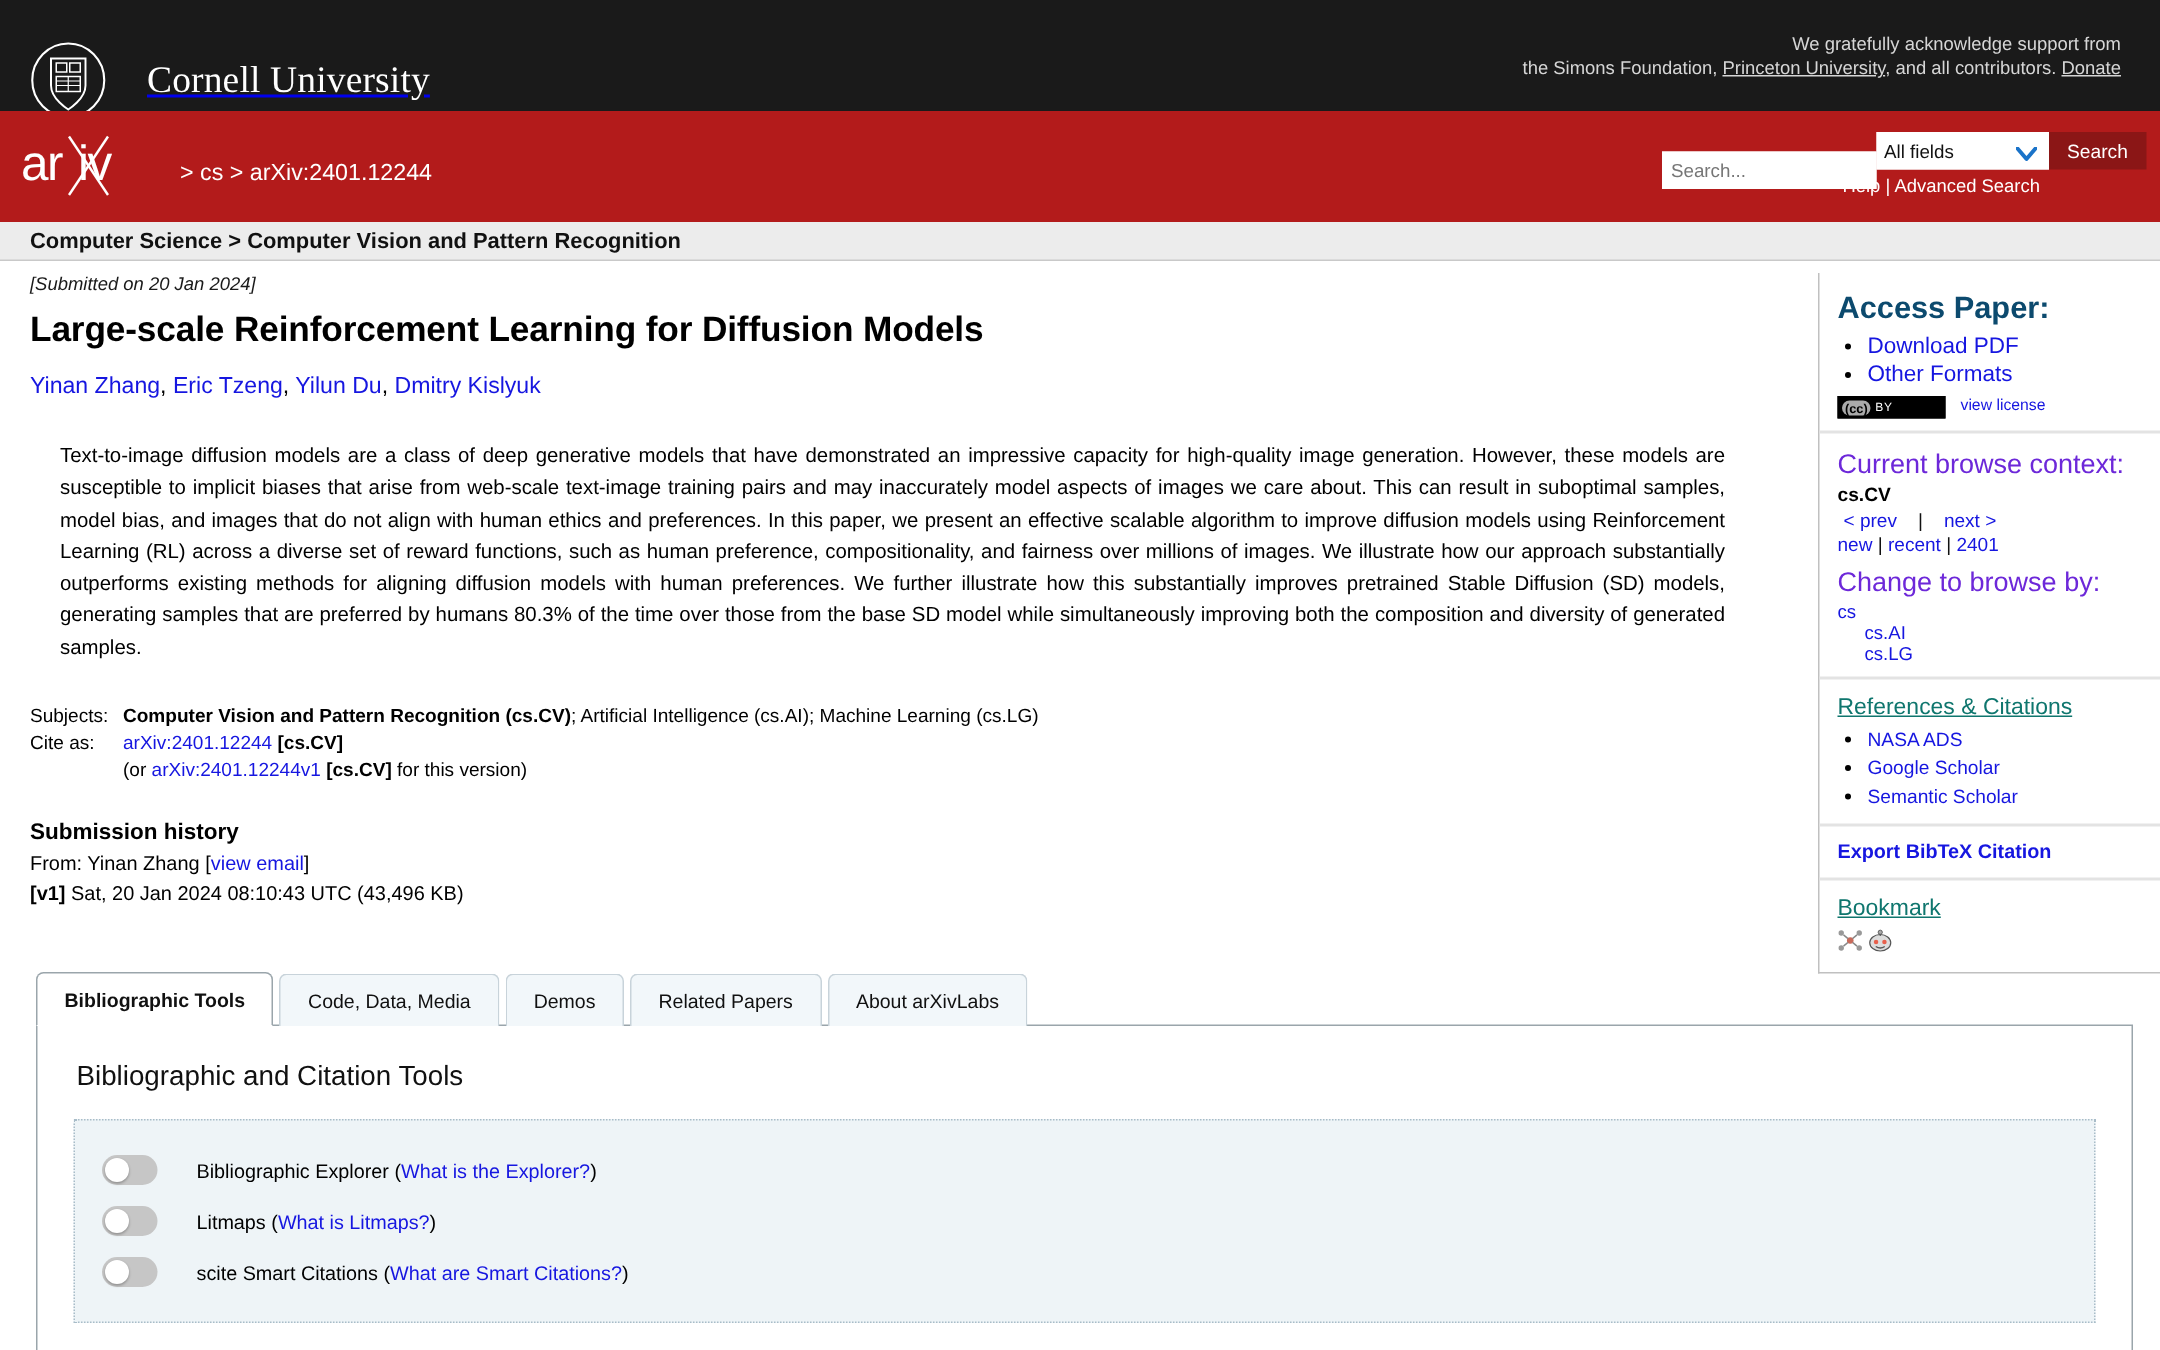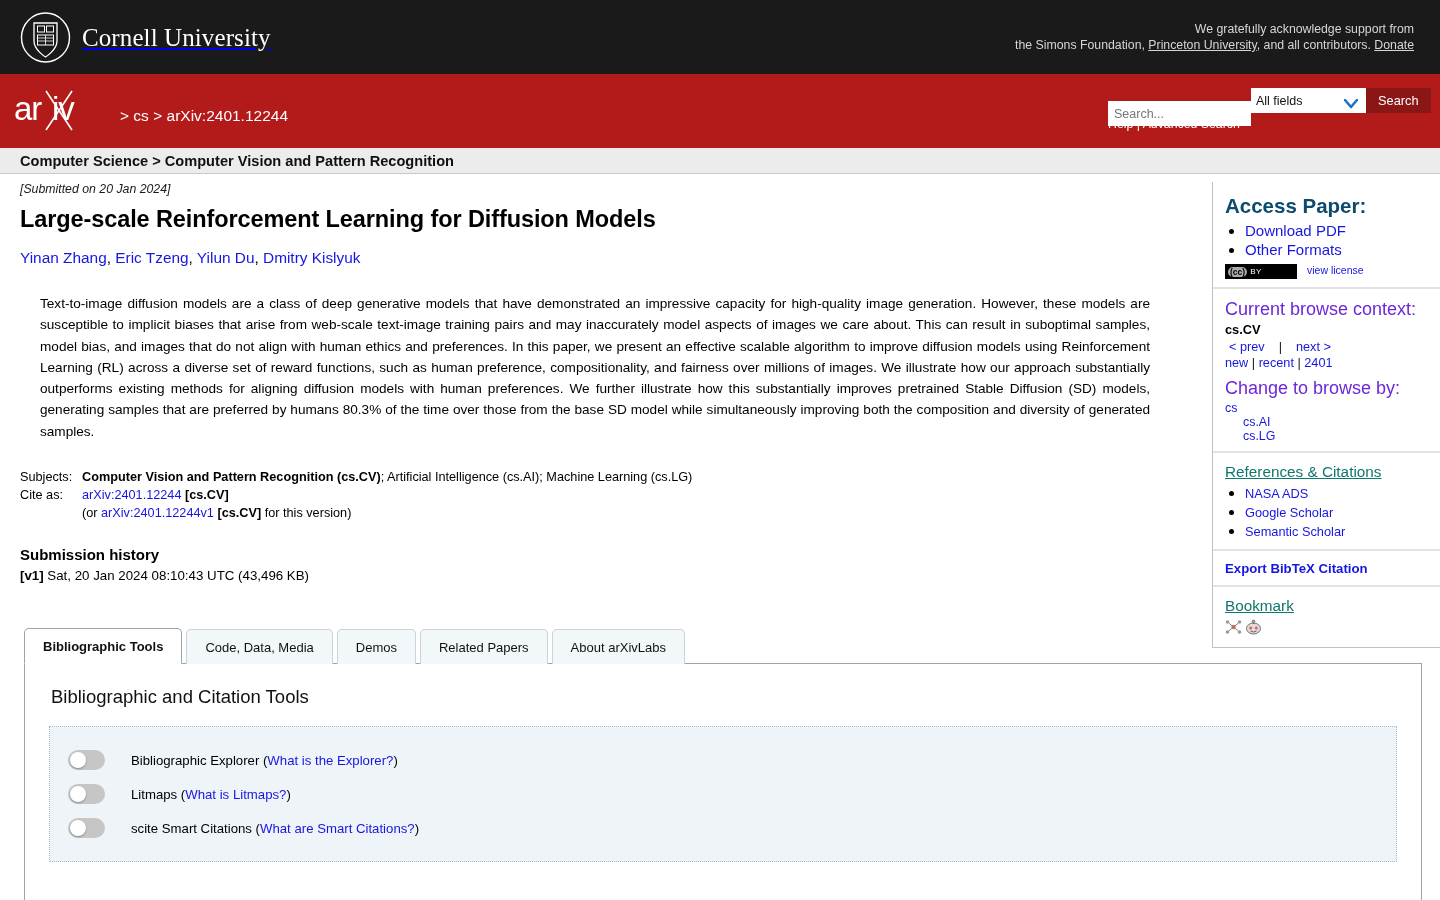--- a/index.html
+++ b/index.html
@@ -13,22 +13,22 @@
   }
 
   
   .cornell-bar {
     background: #1a1a1a;
     height: 74px;
     position: relative;
   }
   .cornell-brand {
     position: absolute;
-    left: 20px; top: 12px;
-    display: flex; align-items: center; gap: 11px;
+    left: 20px; top: 28px;
+    display: flex; align-items: center; gap: 27px;
   }
   .cornell-seal { width: 51px; height: 51px; }
   .cornell-name {
     color: #fff;
     font-family: "Liberation Serif", serif;
     font-size: 25px;
     letter-spacing: .1px;
   }
   .ack {
     position: absolute;
@@ -102,21 +102,21 @@
     height: 25px;
     background: #8b1616;
     color: #fff;
     border: none;
     font-size: 12.8px;
     padding: 0 12px;
     font-family: "Liberation Sans", sans-serif;
     cursor: pointer;
   }
   .search-help {
-    text-align: left;
+    text-align: right;
     margin-top: 4px;
     margin-right: 68px;
     font-size: 12.3px;
     color: #fff;
   }
   .search-help a { color: #fff; text-decoration: none; }
 
   
   .subject-bar {
     background: #ececec;
@@ -399,20 +399,21 @@
         <td><a href="#">arXiv:2401.12244</a> <span class="primary-subj">[cs.CV]</span></td>
       </tr>
       <tr>
         <td class="label"></td>
         <td><span>(or </span><a href="#">arXiv:2401.12244v1</a> <span class="primary-subj">[cs.CV]</span><span> for this version)</span></td>
       </tr>
     </tbody>
       </table>
 
     <h2 class="subhist">Submission history</h2>
+    <div class="subhist-line"><span>From: Yinan Zhang [</span><a href="#">view email</a><span>]</span></div>
     <div class="subhist-line"><b>[v1]</b> <span>Sat, 20 Jan 2024 08:10:43 UTC (43,496 KB)</span></div>
   </div>
 
   <div class="sidebar">
     <div class="sb-block">
       <div class="sb-h">Access Paper:</div>
       <ul class="sb-list">
         <li><a href="#">Download PDF</a></li>
         <li><a href="#">Other Formats</a></li>
       </ul>

